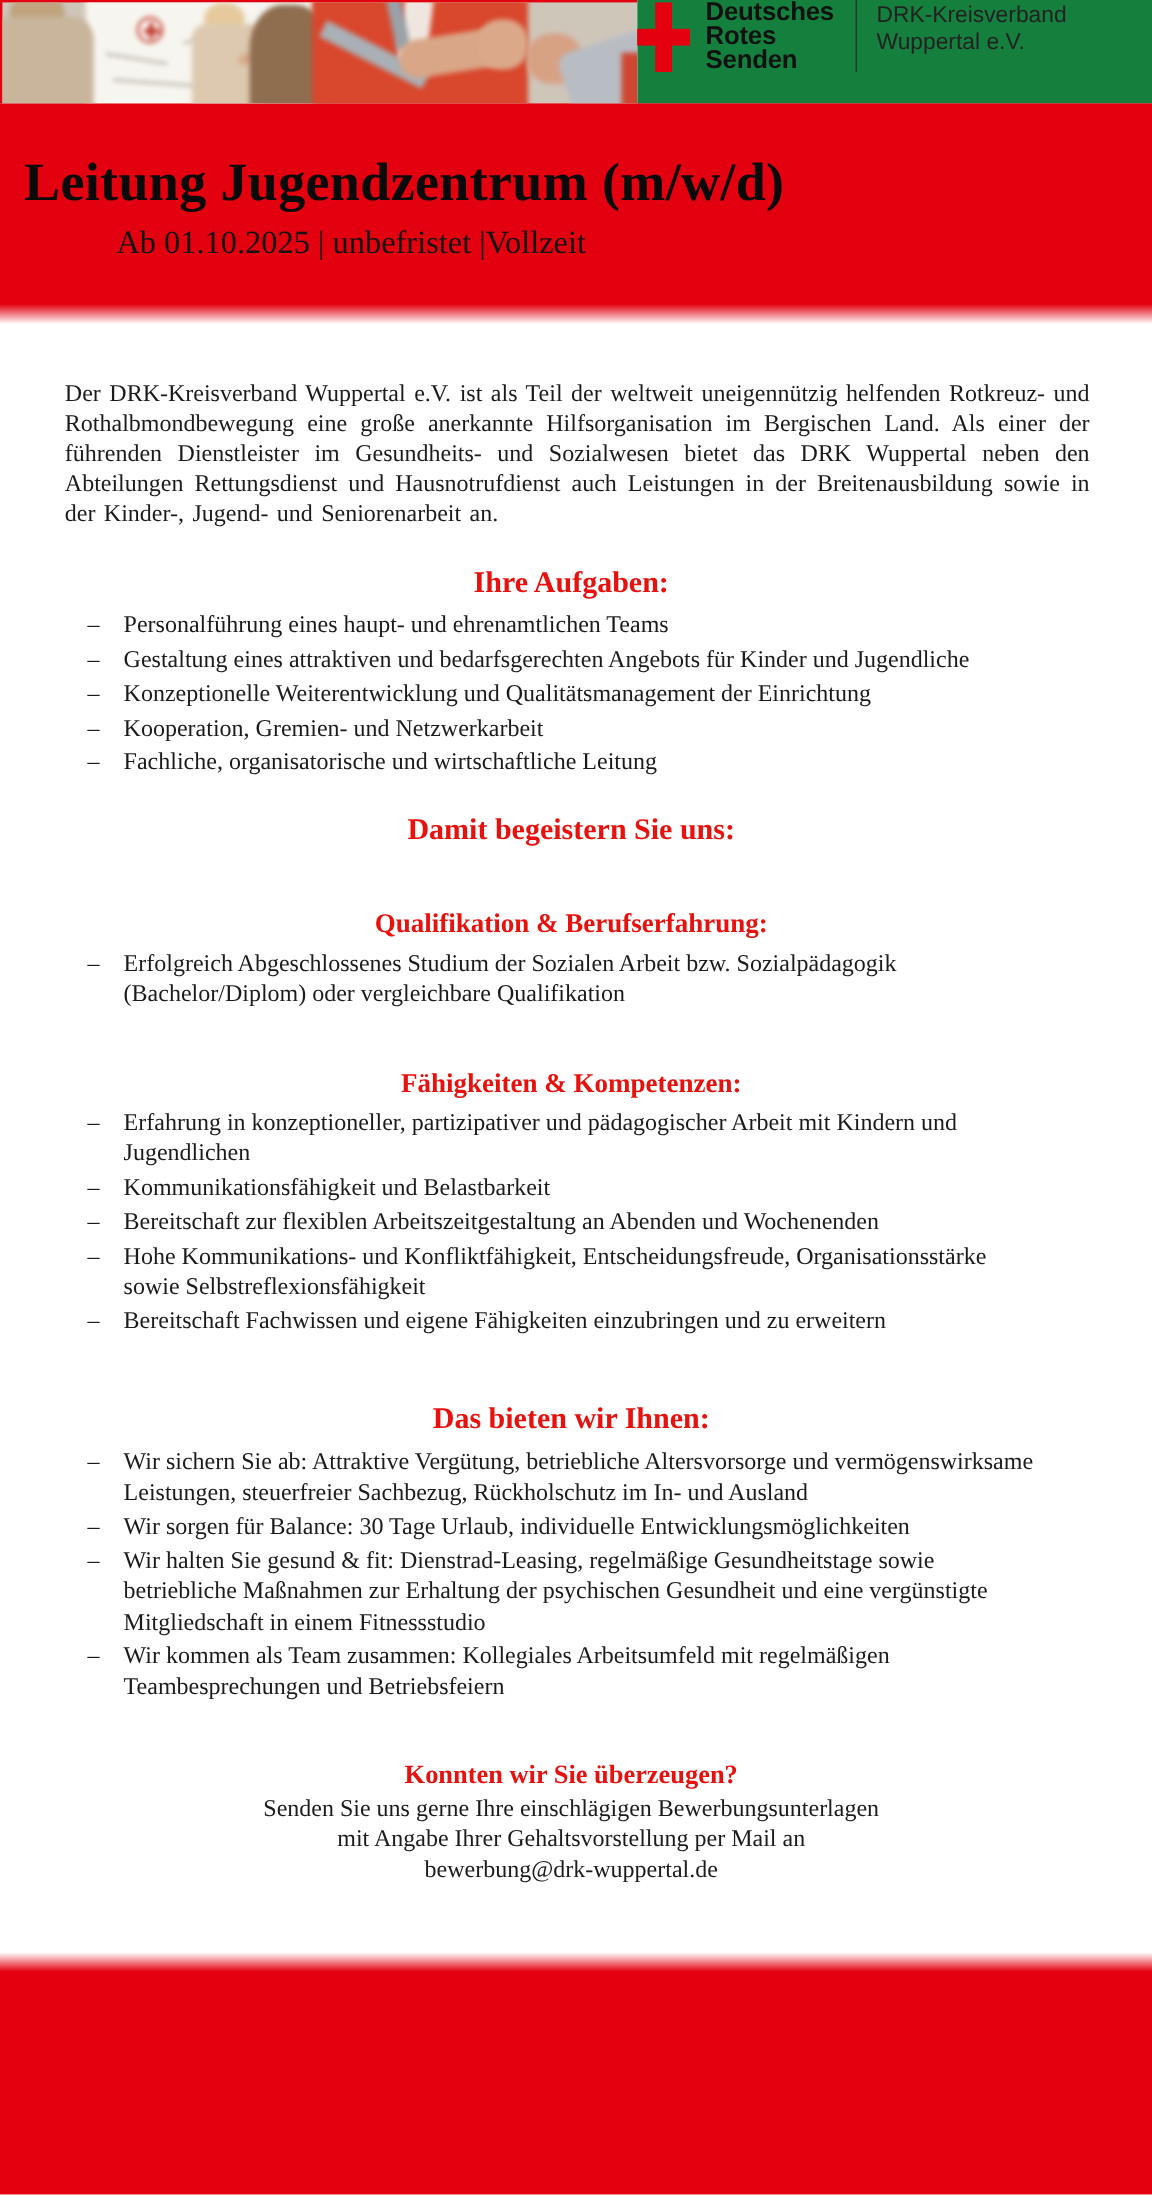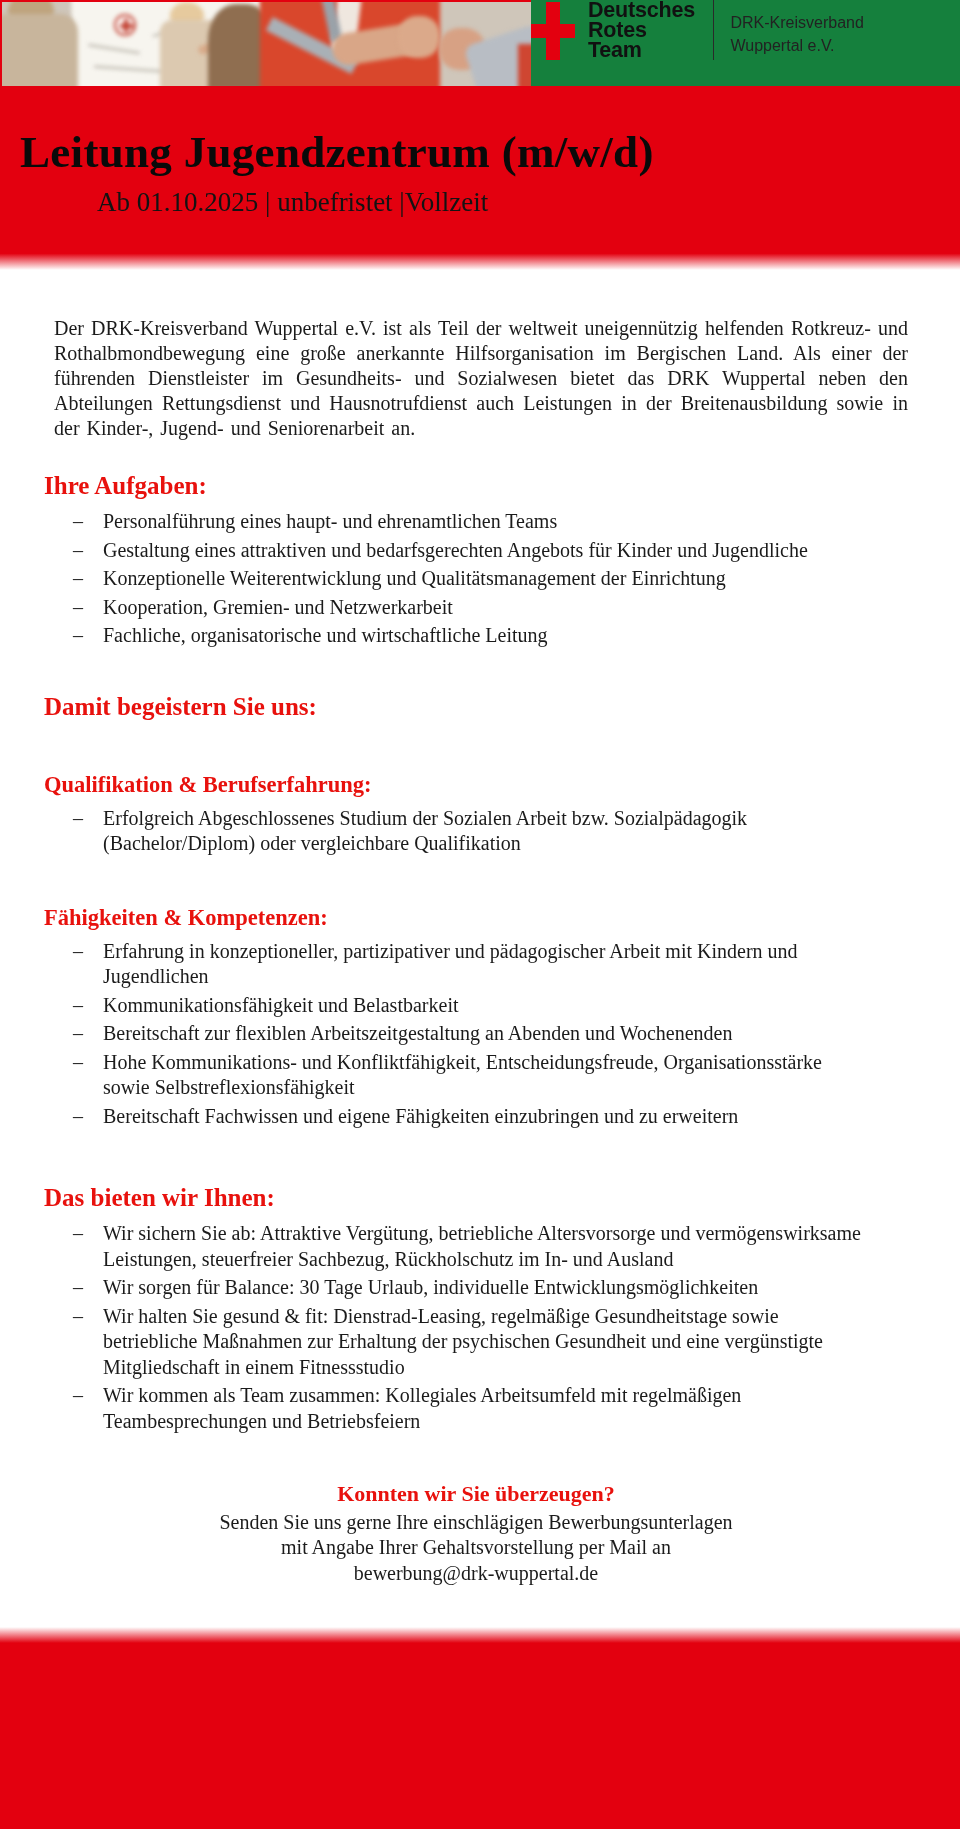--- a/index.html
+++ b/index.html
@@ -48,21 +48,21 @@
   .edge{left:516px;top:42px;width:26px;height:48px;background:#cf4631}
 
   .logobox{flex:1;background:#15803d;display:flex;align-items:flex-start;
     font-family:"Liberation Sans","DejaVu Sans",sans-serif}
   .cross{position:relative;width:44px;height:58px;flex:0 0 44px;margin-top:2px}
   .cross::before,.cross::after{content:"";position:absolute;background:var(--red)}
   .cross::before{left:15px;top:0;width:14px;height:58px}
   .cross::after{left:0;top:22px;width:44px;height:14px}
   .brand{margin-left:13px;font-weight:bold;font-size:21.5px;line-height:20px;color:#111;letter-spacing:-.2px}
   .vline{width:1.5px;height:60px;background:#2a2a2a;margin:0 0 0 18px}
-  .org{margin-left:16px;font-size:16px;line-height:23px;color:#222;align-self:flex-start;margin-top:11px}
+  .org{margin-left:16px;font-size:19px;line-height:23px;color:#222;align-self:flex-start;margin-top:1px}
 
   
   .banner{
     height:184px;
     background:linear-gradient(180deg,var(--red) 0%,var(--red) 91%,#ffffff 100%);
     padding-left:20px;
   }
   .banner h1{
     margin:0;padding-top:43px;font-size:45px;line-height:1.05;font-weight:bold;
     color:#0a0a0a;letter-spacing:.3px;
@@ -71,31 +71,31 @@
     margin-top:11px;margin-left:77px;font-size:27px;color:#131313;
   }
 
   
   main{height:1357px;overflow:hidden;padding:0 52px 14px 44px}
   .intro{
     margin:46px 0 0 10px;font-size:20px;line-height:25px;text-align:justify;
     color:var(--ink);word-spacing:2px;
   }
   .section h2{
-    margin:0;font-size:25px;line-height:1.12;font-weight:bold;color:var(--heading-red);
+    margin:0;font-size:25px;line-height:1.12;font-weight:bold;color:var(--heading-red);text-align:center;
   }
   .section.sub h2{font-size:22.5px}
   .section ul{margin:9px 0 0 29px;padding:0;list-style:none;max-width:800px}
   .section li{
     position:relative;padding-left:30px;font-size:20px;line-height:25.5px;
     color:var(--ink);margin-bottom:3px;
   }
   .section .dash{position:absolute;left:0;top:0}
   .s0{margin-top:31px}
-  .s1{margin-top:44px}
+  .s1{margin-top:29px}
   .s2{margin-top:51px}
   .s3{margin-top:48px}
   .s4{margin-top:55px}
 
   .closing{margin-top:47px;text-align:center;font-size:20px;line-height:25.5px;color:var(--ink)}
   .closing h3{margin:0 0 3px;font-size:22px;font-weight:bold;color:var(--heading-red)}
 
   
   .footer{
     height:202px;
@@ -128,21 +128,21 @@
       <div class="sh fist1"></div>
       <div class="sh fist2"></div>
       <div class="sh sleeve"></div>
       <div class="sh edge"></div>
     </div>
     <div class="logobox">
       <div class="cross"></div>
       <div class="brand">
         <div>Deutsches</div>
         <div>Rotes</div>
-        <div>Team</div>
+        <div>Senden</div>
       </div>
       <div class="vline"></div>
       <div class="org">
         <div>DRK-Kreisverband</div>
         <div>Wuppertal e.V.</div>
       </div>
     </div>
   </header>
 
   <section class="banner">

